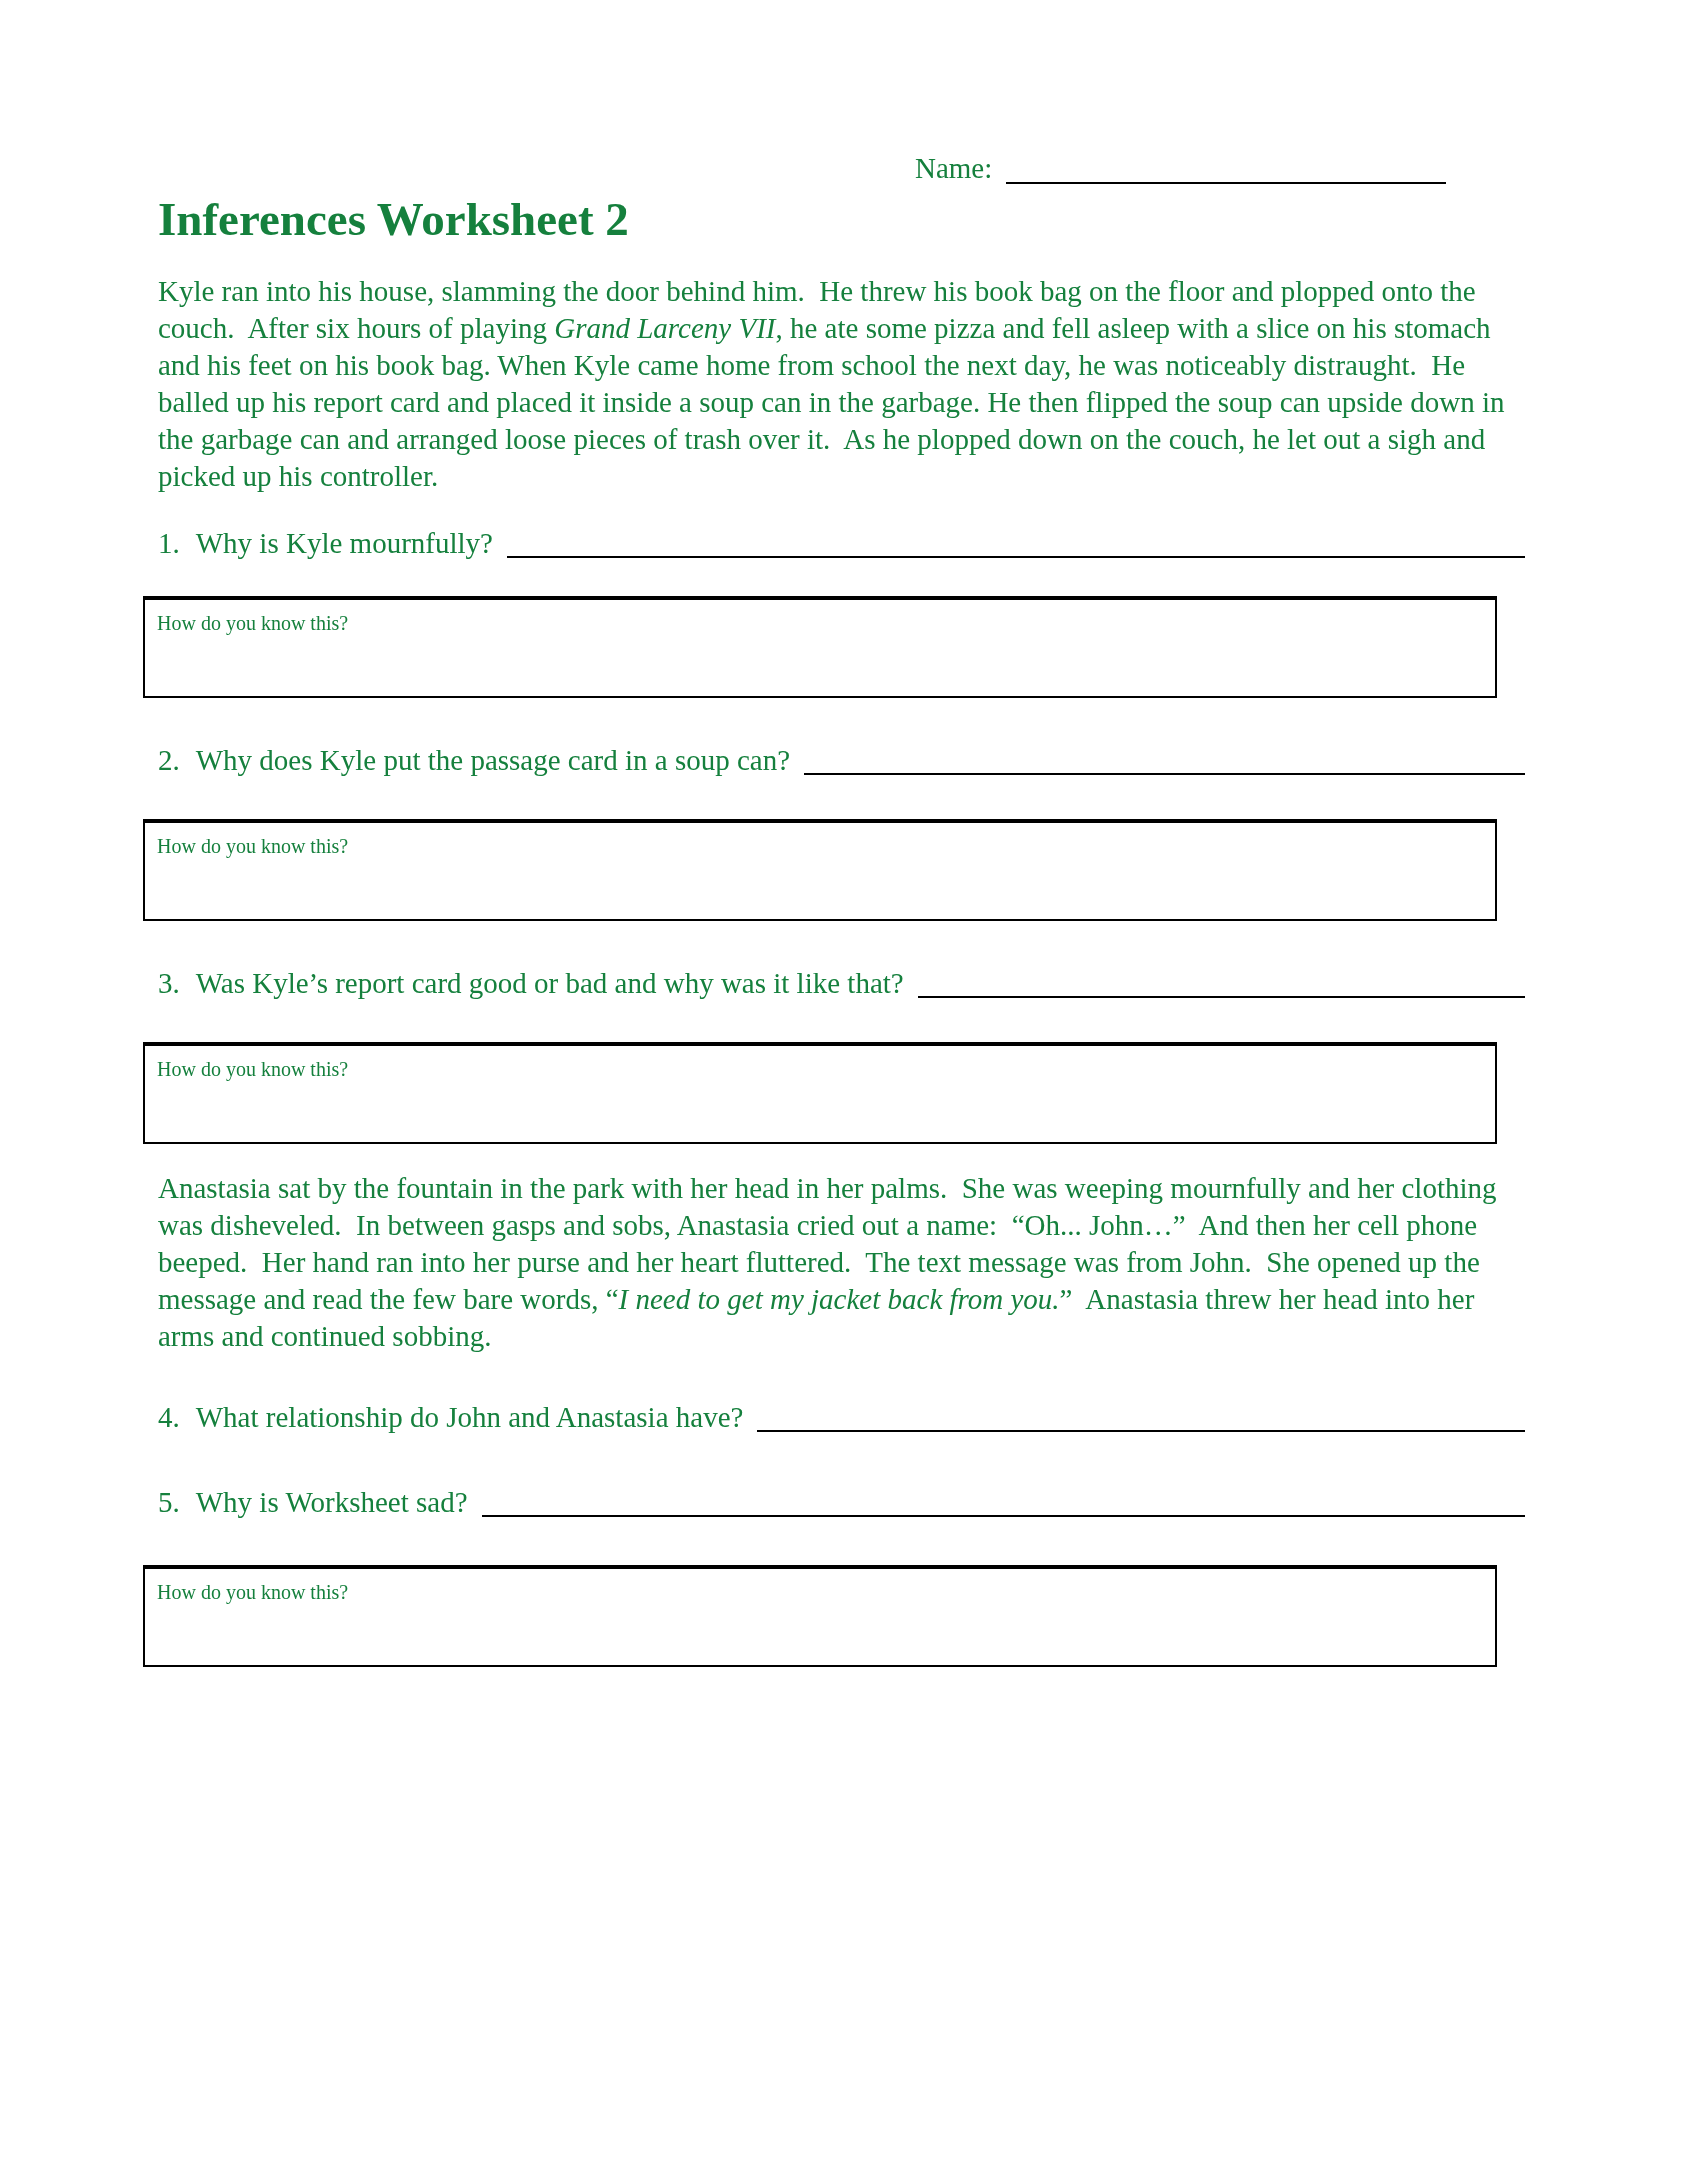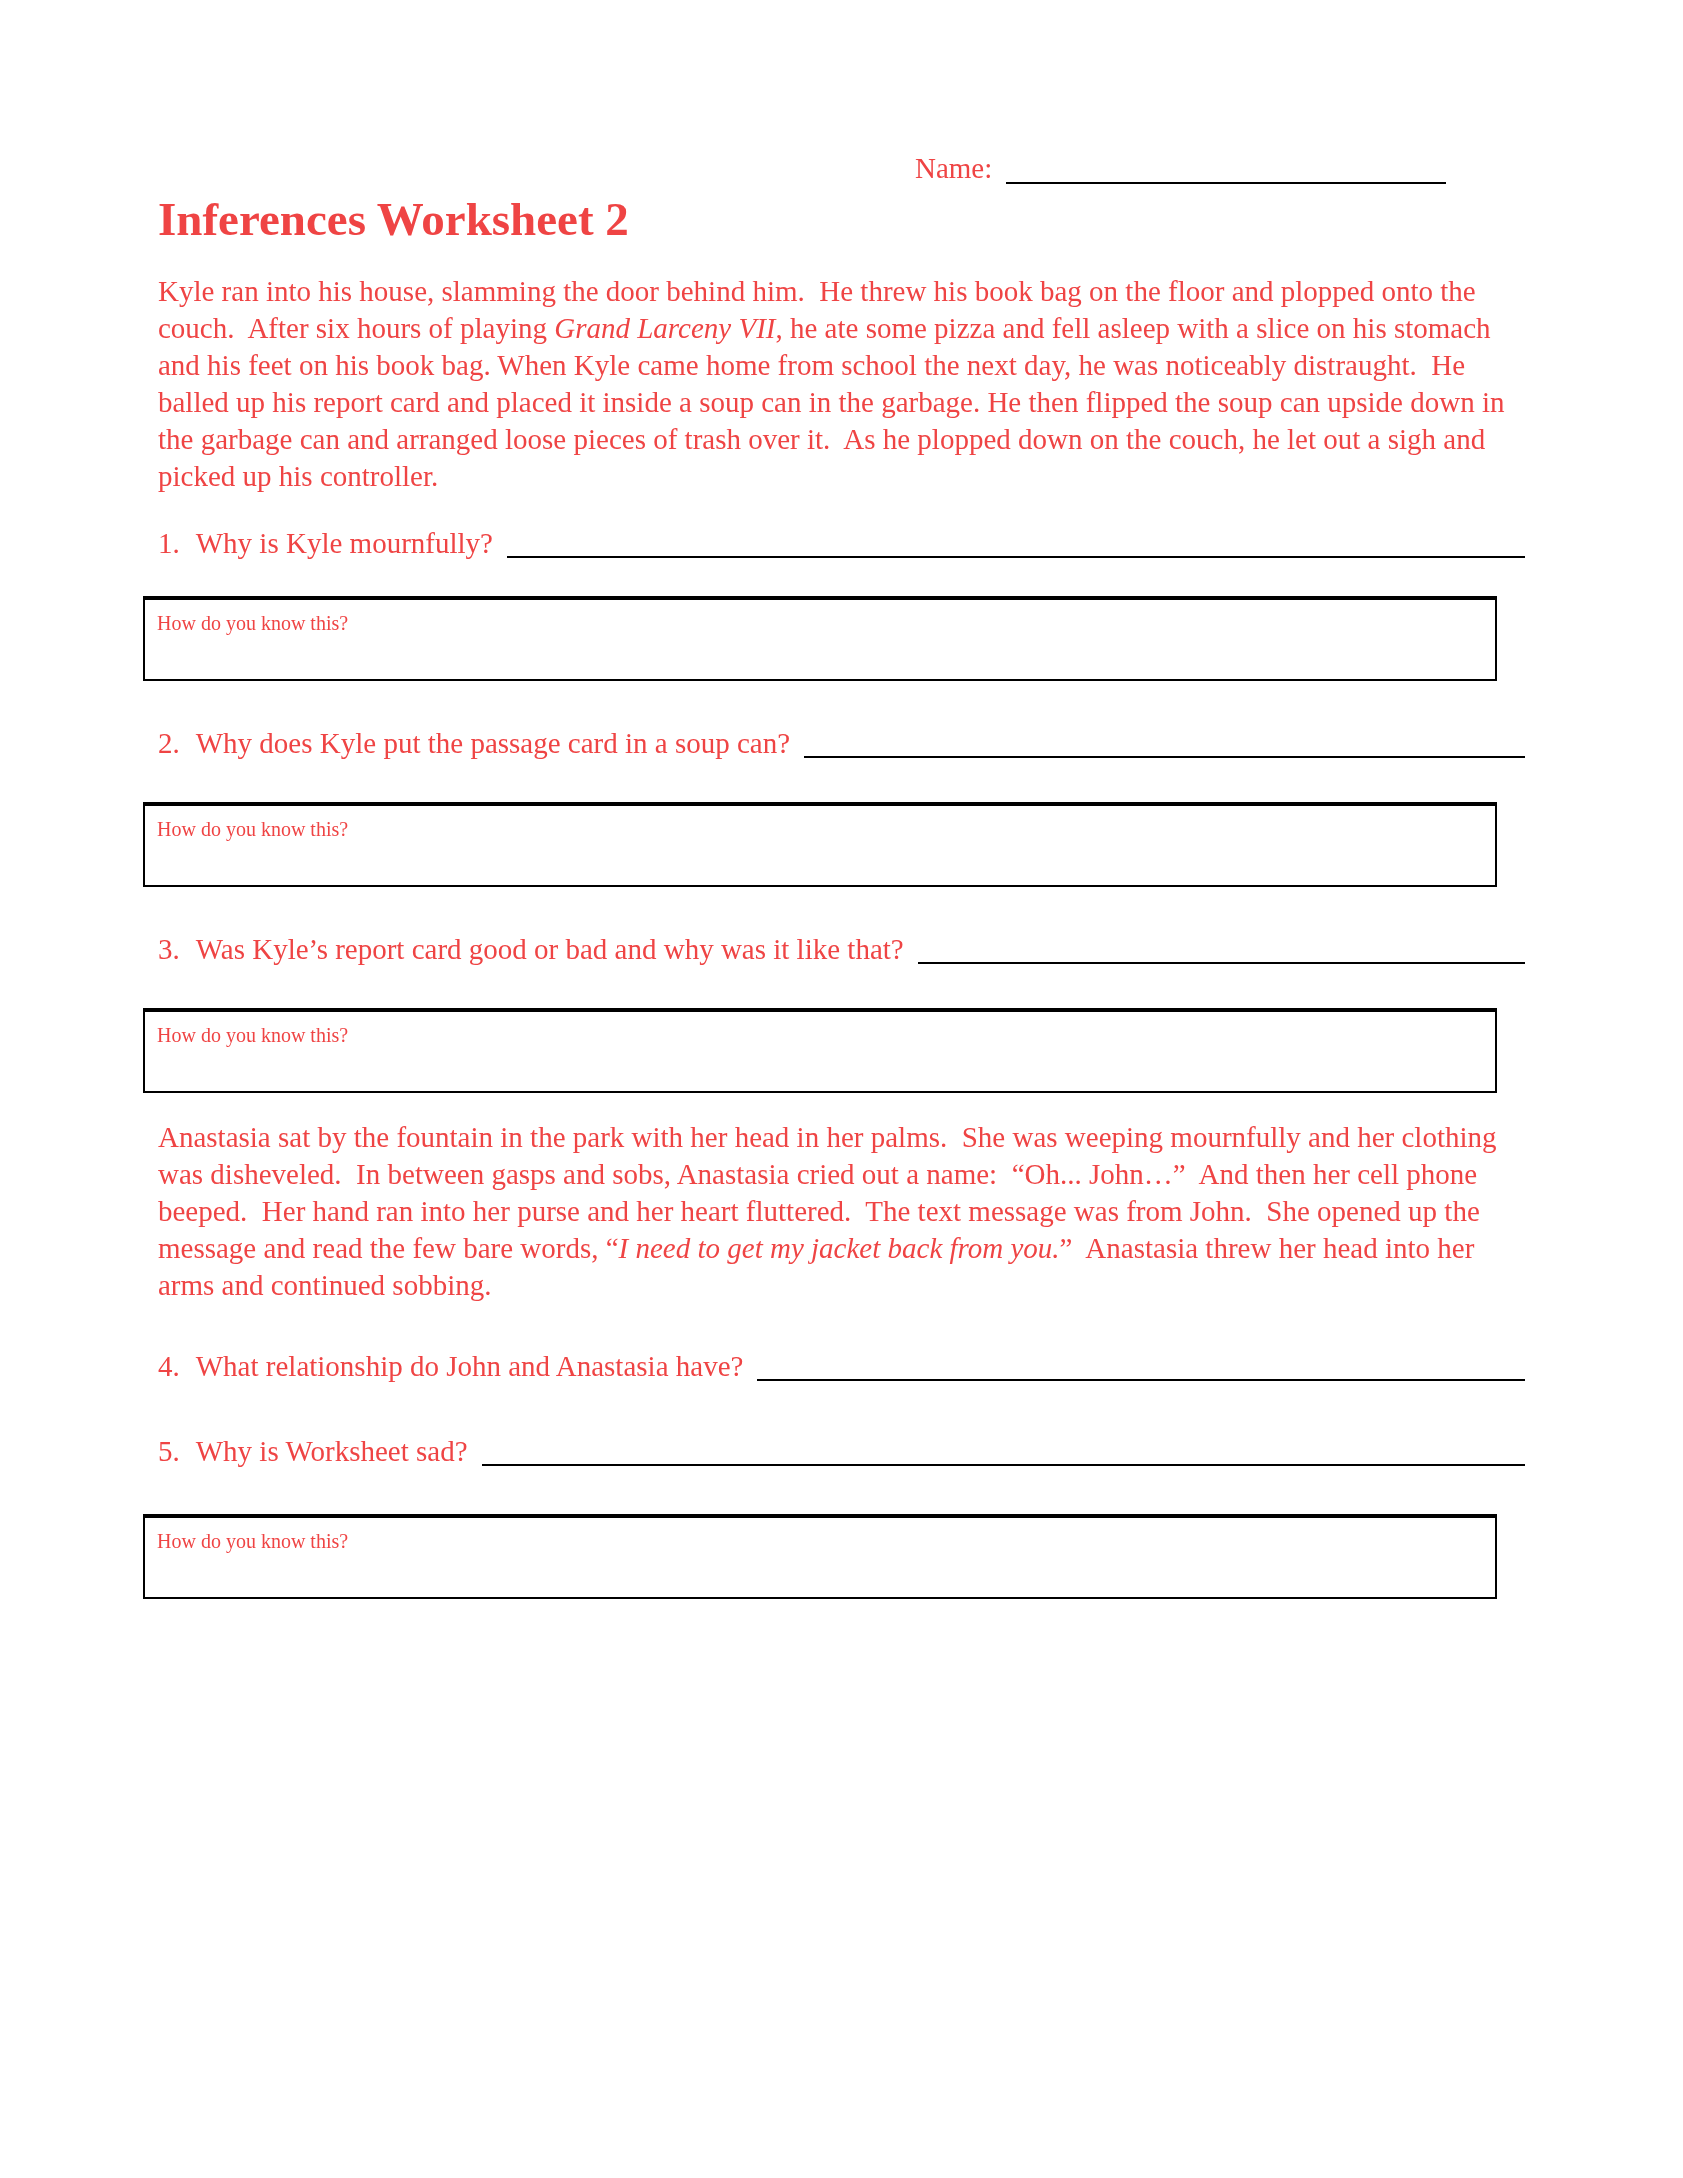--- a/index.html
+++ b/index.html
@@ -2,21 +2,21 @@
 <html><head>
 <meta charset="utf-8">
 <style>
   html, body { margin: 0; padding: 0; background: #ffffff; }
   .page {
     position: relative;
     width: 1683px;
     height: 2178px;
     box-sizing: border-box;
     background: #ffffff;
-    color: #ef4444;
+    color: #15803d;
     font-family: "Liberation Serif", "DejaVu Serif", serif;
     font-size: 29px;
     line-height: 37px;
     padding: 149px 158px 0 158px;
     overflow: hidden;
   }
   .name-row {
     display: flex;
     align-items: flex-end;
     margin-left: 757px;
@@ -54,21 +54,21 @@
     border-bottom: 2px solid #000;
     margin-left: 14px;
     margin-bottom: 4px;
     height: 1px;
     min-width: 119px;
   }
   .answer-box {
     box-sizing: border-box;
     margin-left: -15px;
     margin-right: 28px;
-    height: 85px;
+    height: 102px;
     border: 2px solid #000;
     border-top: 4px solid #000;
     padding: 2px 10px 0 12px;
   }
   .box-label {
     font-size: 20px;
     line-height: 24px;
   }
   
   .q1 { margin-top: 30px; }

